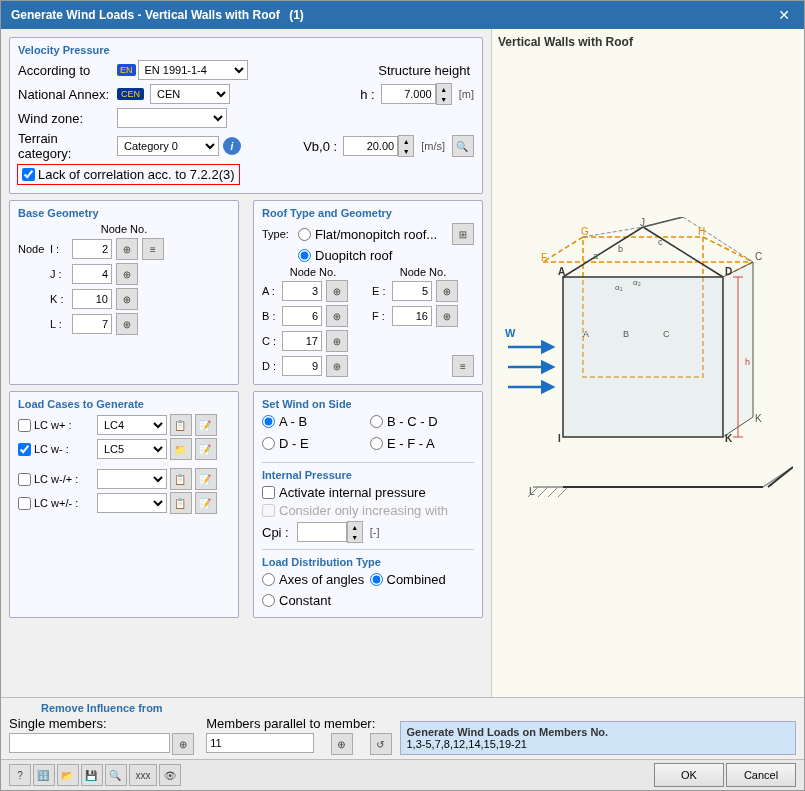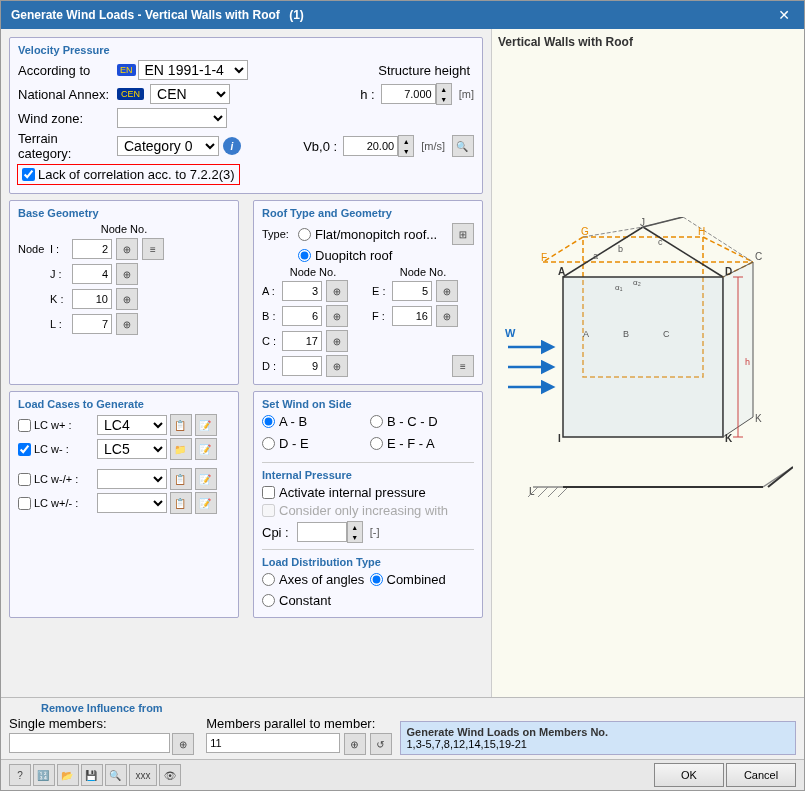--- a/index.html
+++ b/index.html
@@ -76,21 +76,21 @@
     .row {
       display: flex;
       align-items: center;
       margin-bottom: 3px;
       gap: 4px;
     }
 
     label { font-size: 13px; }
 
     select {
-      font-size: 14px;
+      font-size: 11px;
       height: 20px;
       border: 1px solid #aaa;
       background: white;
       padding: 0 2px;
     }
 
     input[type="text"], input[type="number"] {
       font-size: 11px;
       height: 20px;
       border: 1px solid #aaa;
@@ -651,21 +651,21 @@
         <div class="members-row">
           <div style="display:flex;flex-direction:column;flex:1;gap:2px;">
             <label>Single members:</label>
             <div style="display:flex;gap:2px;">
               <input type="text" class="members-input" value="" style="flex: 1 1 0%;">
               <button class="icon-btn">⊕</button>
             </div>
           </div>
           <div style="display:flex;flex-direction:column;flex:1;gap:2px;margin-left:8px;">
             <label>Members parallel to member:</label>
-            <div style="display:flex;gap:4px;">
+            <div style="display:flex;gap:17px;">
               <input type="text" class="members-input" value="11" style="flex: 1 1 0%;">
               <button class="icon-btn">⊕</button>
               <button class="icon-btn">↺</button>
             </div>
           </div>
         </div>
       </div>
       <div class="generate-box">
         <div class="generate-title">Generate Wind Loads on Members No.</div>
         <div class="generate-value">1,3-5,7,8,12,14,15,19-21</div>

